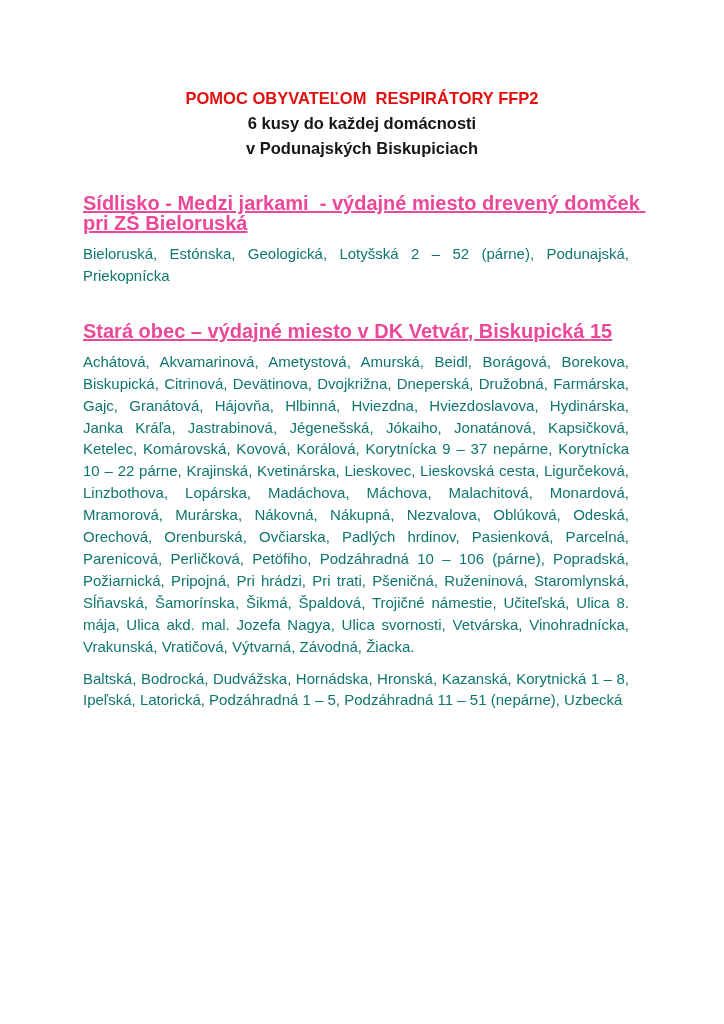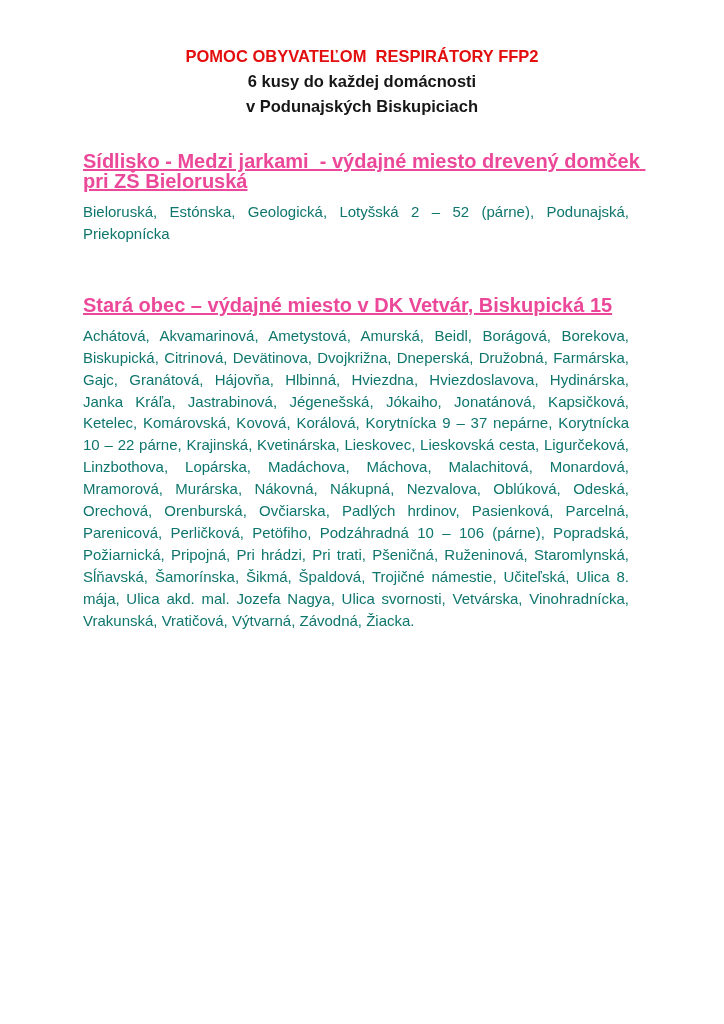--- a/index.html
+++ b/index.html
@@ -5,21 +5,21 @@
   html, body {
     margin: 0;
     padding: 0;
     background: #ffffff;
   }
   .page {
     position: relative;
     width: 724px;
     height: 1024px;
     box-sizing: border-box;
-    padding: 44px 83px 0 83px;
+    padding: 86px 83px 0 83px;
     background: #ffffff;
     font-family: "Liberation Sans", sans-serif;
     color: #2b2b2b;
     overflow: hidden;
   }
   .title-block {
     text-align: center;
     font-weight: bold;
     font-size: 16.5px;
     line-height: 25px;
@@ -38,21 +38,21 @@
     line-height: 20px;
   }
   .section-body {
     margin: 10px 12px 0 0;
     font-size: 15px;
     line-height: 21.9px;
     text-align: justify;
     color: #0f766e;
   }
   .mt-first  { margin-top: 32px; }
-  .mt-second { margin-top: 50px; }
+  .mt-second { margin-top: 34px; }
   .mt-third  { margin-top: 56px; }
 </style>
 </head>
 <body>
 
 <div class="page">
 
   <div class="title-block">
     <div class="title-main" style="color: rgb(227, 14, 14);">POMOC OBYVATEĽOM  RESPIRÁTORY FFP2</div>
     <div class="title-sub">6 kusy do každej domácnosti</div>
@@ -63,15 +63,16 @@
     <h2 class="section-heading mt-first">Sídlisko - Medzi jarkami  - výdajné miesto drevený domček pri ZŠ Bieloruská</h2>
     <p class="section-body">Bieloruská, Estónska, Geologická, Lotyšská 2 – 52 (párne), Podunajská, Priekopnícka</p>
   </div>
 
   <div>
     <h2 class="section-heading mt-second">Stará obec – výdajné miesto v DK Vetvár, Biskupická 15</h2>
     <p class="section-body">Achátová, Akvamarinová, Ametystová, Amurská, Beidl, Borágová, Borekova, Biskupická, Citrinová, Devätinova, Dvojkrižna, Dneperská, Družobná, Farmárska, Gajc, Granátová, Hájovňa, Hlbinná, Hviezdna, Hviezdoslavova, Hydinárska, Janka Kráľa, Jastrabinová, Jégenešská, Jókaiho, Jonatánová, Kapsičková, Ketelec, Komárovská, Kovová, Korálová, Korytnícka 9 – 37 nepárne, Korytnícka 10 – 22 párne, Krajinská, Kvetinárska, Lieskovec, Lieskovská cesta, Ligurčeková, Linzbothova, Lopárska, Madáchova, Máchova, Malachitová, Monardová, Mramorová, Murárska, Nákovná, Nákupná, Nezvalova, Oblúková, Odeská, Orechová, Orenburská, Ovčiarska, Padlých hrdinov, Pasienková, Parcelná, Parenicová, Perličková, Petöfiho, Podzáhradná 10 – 106 (párne), Popradská, Požiarnická, Pripojná, Pri hrádzi, Pri trati, Pšeničná, Ruženinová, Staromlynská, Sĺňavská, Šamorínska, Šikmá, Špaldová, Trojičné námestie, Učiteľská, Ulica 8. mája, Ulica akd. mal. Jozefa Nagya, Ulica svornosti, Vetvárska, Vinohradnícka, Vrakunská, Vratičová, Výtvarná, Závodná, Žiacka.</p>
   </div>
 
   <div>
+    <p class="section-body">Baltská, Bodrocká, Dudvážska, Hornádska, Hronská, Kazanská, Korytnická 1 – 8, Ipeľská, Latorická, Podzáhradná 1 – 5, Podzáhradná 11 – 51 (nepárne), Uzbecká</p>
   </div>
 
 </div>
 
 </body></html>

